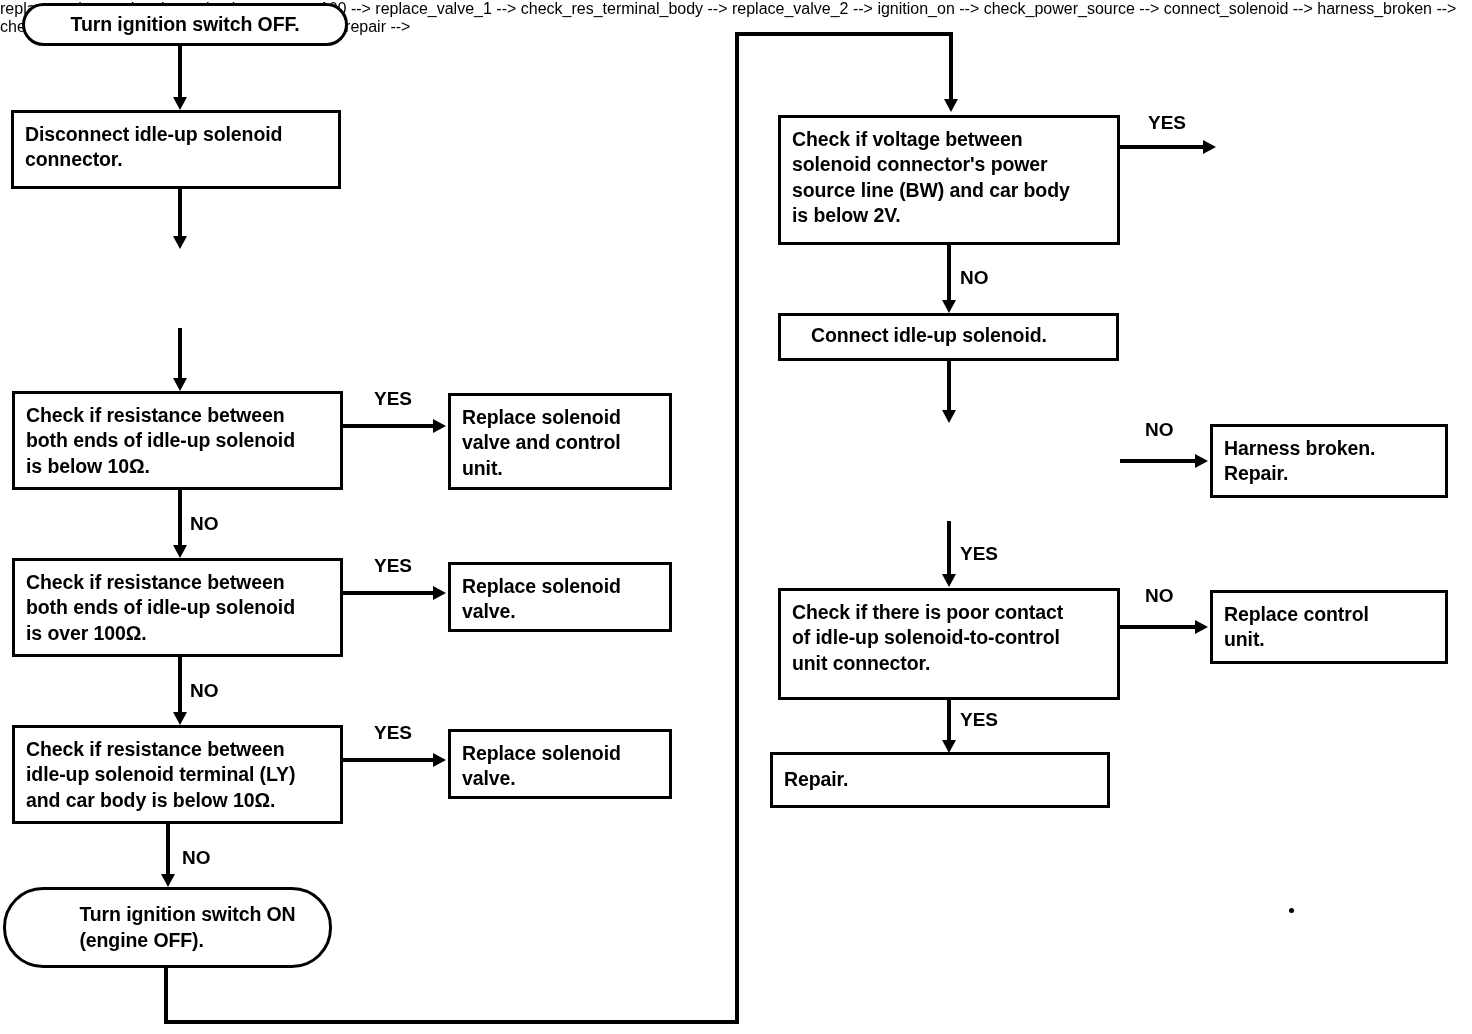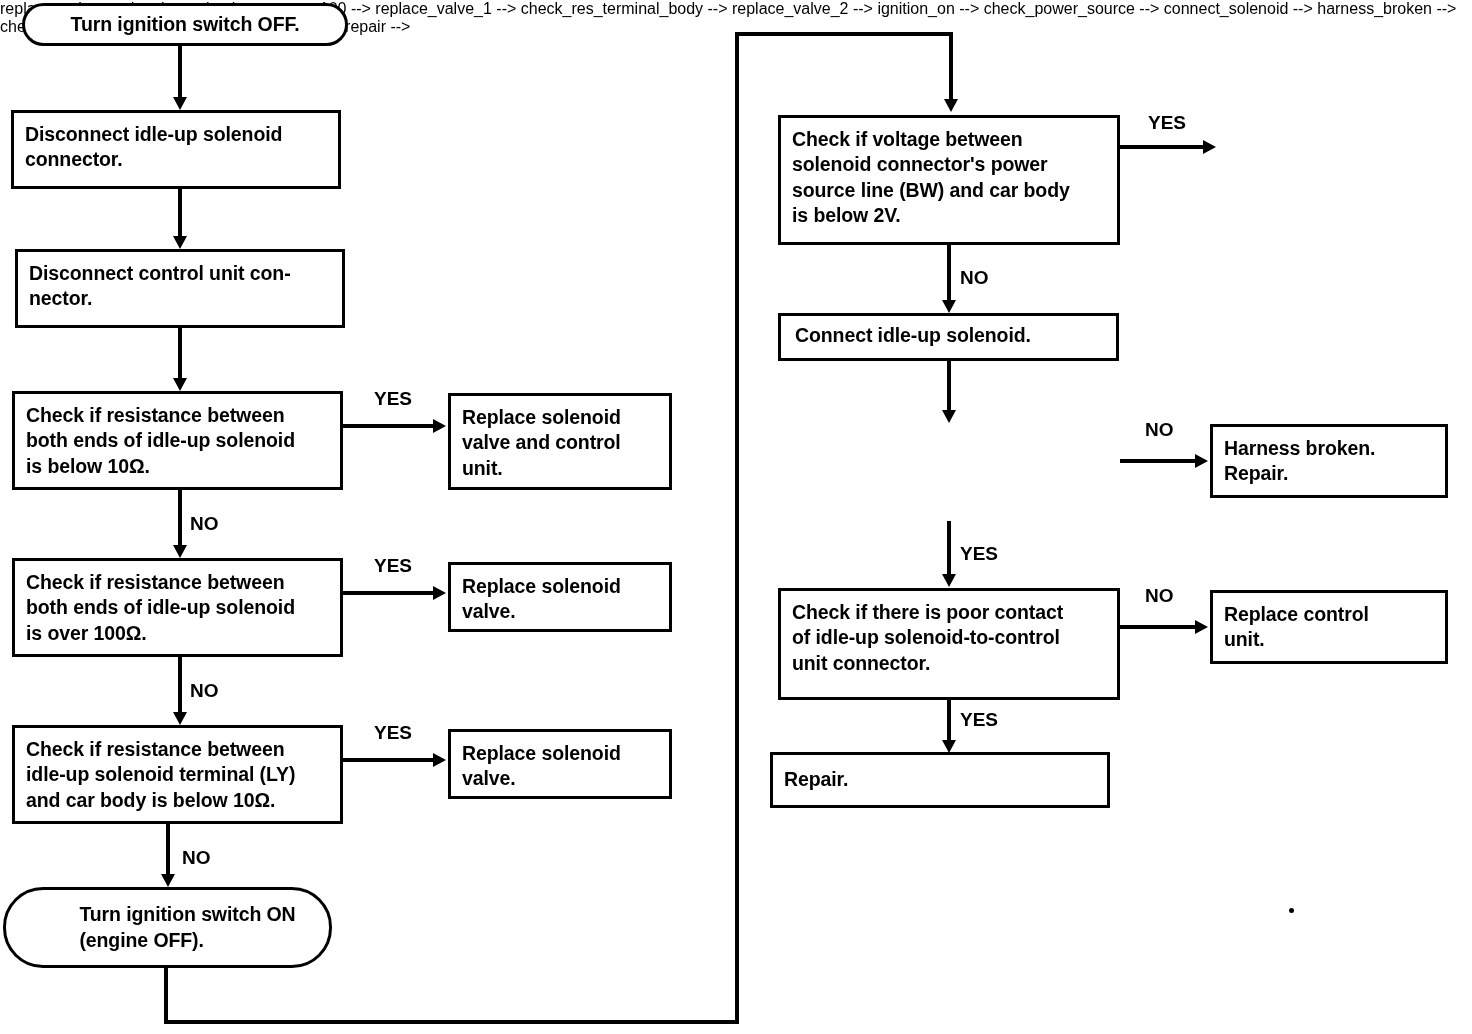--- a/index.html
+++ b/index.html
@@ -104,24 +104,20 @@
 
   <div class="node rounded" style="left:22px; top:3px; width:326px; height:43px;">
     <span class="txt">Turn ignition switch OFF.</span>
   </div>
 
   <div class="node" style="left:11px; top:110px; width:330px; height:79px;">
     <span class="txt">Disconnect idle-up solenoid
 connector.</span>
   </div>
 
-  <div class="node" style="left:15px; top:249px; width:330px; height:79px;">
-    <span class="txt">Disconnect control unit con-
-nector.</span>
-  </div>
 
   <div class="node" style="left:12px; top:391px; width:331px; height:99px;">
     <span class="txt">Check if resistance between
 both ends of idle-up solenoid
 is below 10Ω.</span>
   </div>
 
   <div class="node" style="left:448px; top:393px; width:224px; height:97px;">
     <span class="txt">Replace solenoid
 valve and control
@@ -159,21 +155,21 @@
 
   <div class="node" style="left:778px; top:115px; width:342px; height:130px;">
     <span class="txt">Check if voltage between
 solenoid connector's power
 source line (BW) and car body
 is below 2V.</span>
   </div>
 
 
   <div class="node" style="left:778px; top:313px; width:341px; height:48px;">
-    <span class="txt" style="padding-left:14px; padding-top:7px;">Connect idle-up solenoid.</span>
+    <span class="txt" style="padding-left:30px; padding-top:7px;">Connect idle-up solenoid.</span>
   </div>
 
 
   <div class="node" style="left:1210px; top:424px; width:238px; height:74px;">
     <span class="txt">Harness broken.
 Repair.</span>
   </div>
 
   <div class="node" style="left:778px; top:588px; width:342px; height:112px;">
     <span class="txt">Check if there is poor contact

